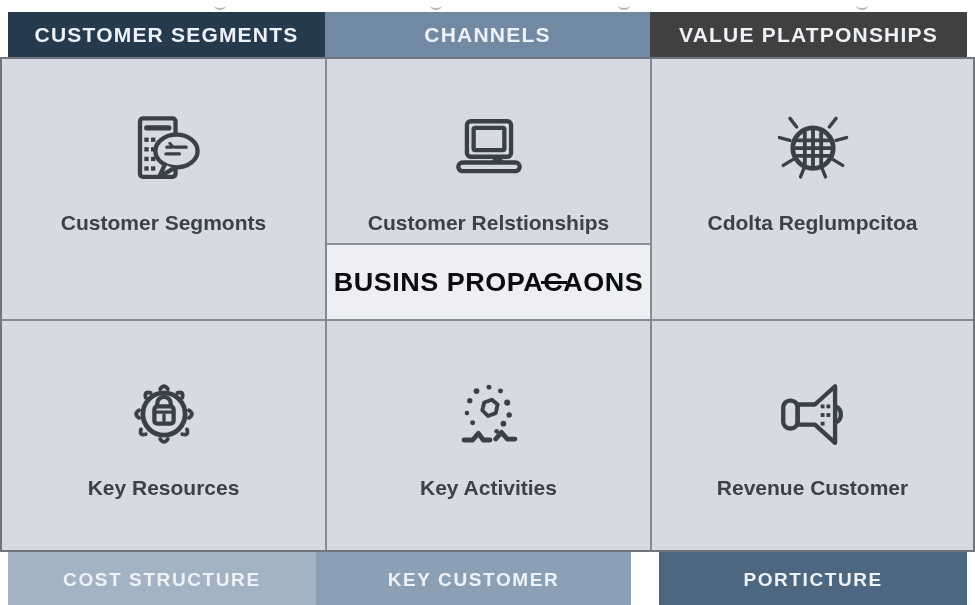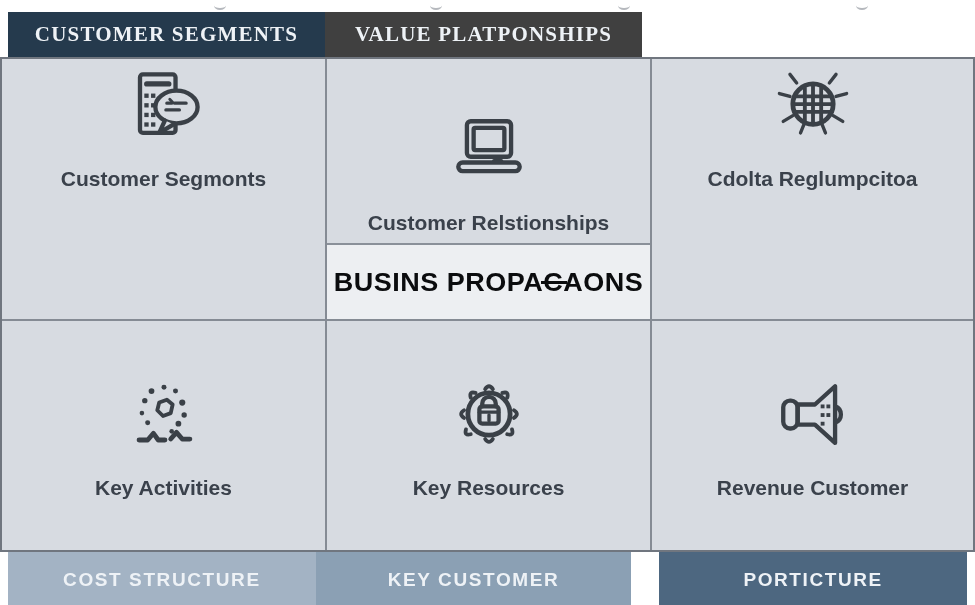--- a/index.html
+++ b/index.html
@@ -14,34 +14,34 @@
   
   .artifact{position:absolute;top:1px;width:12px;height:7px;
     border-bottom:2px solid rgba(92,98,108,.45);border-radius:50%;}
 
   
   .band{position:absolute;left:8px;width:959px;display:flex;}
   .band-top{top:12px;height:45px;}
   .band-bottom{top:552px;height:56px;}
   .hbox{display:flex;align-items:center;justify-content:center;
     color:#eef2f6;font-weight:700;letter-spacing:1.2px;box-sizing:border-box;}
-  .band-top .hbox{font-size:21px;font-family:Liberation Serif, serif;}
+  .band-top .hbox{font-size:21px;}
   .band-bottom .hbox{font-size:19px;letter-spacing:1.6px;}
   .w-side{width:317px;}
   .w-mid{width:325px;}
 
   
   .grid{position:absolute;top:57px;left:0;width:975px;height:495px;
     display:grid;grid-template-columns:325px 325px 1fr;grid-template-rows:262px 1fr;
     background:#d7dbe1;border:2px solid #70767f;box-sizing:border-box;}
   .cell{box-sizing:border-box;display:flex;flex-direction:column;align-items:center;
     border-right:2px solid #858b94;border-bottom:2px solid #858b94;background:#d7dbe1;}
   .cell.last-col{border-right:none;}
   .cell.last-row{border-bottom:none;}
-  .cell.top-row{justify-content:flex-start;padding-bottom:84px;}
+  .cell.top-row{justify-content:flex-end;padding-bottom:84px;}
   .cell.bot-row{justify-content:flex-end;padding-bottom:50px;}
 
   .cell-label{margin-top:12px;font-size:21px;font-weight:700;color:#3a414b;}
 
   .icon{width:96px;height:96px;display:block;}
   .icon svg{width:100%;height:100%;display:block;}
 
   
   .split{padding:0;display:flex;flex-direction:column;align-items:stretch;
     box-sizing:border-box;border-right:2px solid #858b94;border-bottom:2px solid #858b94;
@@ -60,20 +60,21 @@
 
 <div class="stage">
 
   <div class="artifact" style="left:214px"></div>
   <div class="artifact" style="left:430px"></div>
   <div class="artifact" style="left:618px"></div>
   <div class="artifact" style="left:856px"></div>
 
   <div class="band band-top">
     <div class="hbox w-side" style="background: rgb(37, 58, 77);">CUSTOMER SEGMENTS</div>
+    <div class="hbox w-mid" style="background: rgb(114, 137, 163);">CHANNELS</div>
     <div class="hbox w-side" style="background: #404040;">VALUE PLATPONSHIPS</div>
   </div>
 
   <div class="grid">
 
     <div class="cell top-row">
       <span class="icon">
         <svg viewBox="0 0 100 100" fill="none" stroke="#3a4047" stroke-width="4.5" stroke-linecap="round" stroke-linejoin="round">
           <rect x="25" y="16" width="37" height="61" rx="3"></rect>
           <line x1="32" y1="26" x2="55" y2="26" stroke-width="5.5"></line>
@@ -127,62 +128,62 @@
           <path d="M33 25 L26 16 M67 25 L74 16 M26 39 L15 36 M74 39 L85 36
                    M29 59 L19 65 M71 59 L81 65 M41 67 L37 77 M59 67 L63 77" stroke-width="3.5"></path>
         </svg>
       </span>
       <span class="cell-label">Cdolta Reglumpcitoa</span>
     </div>
 
     <div class="cell bot-row last-row">
       <span class="icon">
         <svg viewBox="0 0 100 100" fill="none" stroke="#3a4047" stroke-width="4.5" stroke-linecap="round" stroke-linejoin="round">
+          <circle cx="50" cy="48" r="22" stroke-width="5"></circle>
+          <g stroke-width="4">
+            <path d="M46 22 q4 -6 8 0"></path>
+              <path d="M46 74 q4 6 8 0"></path>
+            <path d="M24 44 q-6 4 0 8"></path>
+              <path d="M76 44 q6 4 0 8"></path>
+            <path d="M31 31 q-2 -7 5 -5"></path>
+              <path d="M64 26 q7 -2 5 5"></path>
+            <path d="M26 64 q-2 7 5 5"></path>
+              <path d="M69 69 q7 2 5 -5"></path>
+          </g>
+          <path d="M43 40 v-3 a7 7 0 0 1 14 0 v3"></path>
+          <rect x="40" y="40" width="20" height="18" rx="3"></rect>
+          <line x1="40" y1="46" x2="60" y2="46" stroke-width="3.5"></line>
+          <line x1="50" y1="49" x2="50" y2="55" stroke-width="3.5"></line>
+        </svg>
+      </span>
+      <span class="cell-label">Key Resources</span>
+    </div>
+
+    <div class="cell bot-row last-row">
+      <span class="icon">
+        <svg viewBox="0 0 100 100" fill="none" stroke="#3a4047" stroke-width="4.5" stroke-linecap="round" stroke-linejoin="round">
           <path d="M45 36 l8 -3 6 5 -2 9 -8 3 -6 -6 z" stroke-width="4"></path>
           <g fill="#3a4047" stroke="none">
             <circle cx="37" cy="24" r="3"></circle>
               <circle cx="50" cy="20" r="2.6"></circle>
             <circle cx="62" cy="24" r="2.6"></circle>
               <circle cx="30" cy="34" r="2.8"></circle>
             <circle cx="69" cy="36" r="3.2"></circle>
               <circle cx="27" cy="47" r="2.4"></circle>
             <circle cx="71" cy="49" r="2.8"></circle>
               <circle cx="33" cy="57" r="2.6"></circle>
             <circle cx="65" cy="58" r="3"></circle>
               <circle cx="58" cy="66" r="2.4"></circle>
           </g>
           <path d="M24 75 h9 l6 -7 5 7 h7 M57 74 l6 -7 6 7 h8" stroke-width="5"></path>
         </svg>
       </span>
       <span class="cell-label">Key Activities</span>
     </div>
 
-    <div class="cell bot-row last-row">
-      <span class="icon">
-        <svg viewBox="0 0 100 100" fill="none" stroke="#3a4047" stroke-width="4.5" stroke-linecap="round" stroke-linejoin="round">
-          <circle cx="50" cy="48" r="22" stroke-width="5"></circle>
-          <g stroke-width="4">
-            <path d="M46 22 q4 -6 8 0"></path>
-              <path d="M46 74 q4 6 8 0"></path>
-            <path d="M24 44 q-6 4 0 8"></path>
-              <path d="M76 44 q6 4 0 8"></path>
-            <path d="M31 31 q-2 -7 5 -5"></path>
-              <path d="M64 26 q7 -2 5 5"></path>
-            <path d="M26 64 q-2 7 5 5"></path>
-              <path d="M69 69 q7 2 5 -5"></path>
-          </g>
-          <path d="M43 40 v-3 a7 7 0 0 1 14 0 v3"></path>
-          <rect x="40" y="40" width="20" height="18" rx="3"></rect>
-          <line x1="40" y1="46" x2="60" y2="46" stroke-width="3.5"></line>
-          <line x1="50" y1="49" x2="50" y2="55" stroke-width="3.5"></line>
-        </svg>
-      </span>
-      <span class="cell-label">Key Resources</span>
-    </div>
-
     <div class="cell bot-row last-row last-col">
       <span class="icon">
         <svg viewBox="0 0 100 100" fill="none" stroke="#3a4047" stroke-width="4.5" stroke-linecap="round" stroke-linejoin="round">
           <rect x="19" y="34" width="15" height="29" rx="7"></rect>
           <path d="M34 38 H52 L73 19 V78 L52 59 H34 z"></path>
           <path d="M73 40 a9 9 0 0 1 0 17"></path>
           <g fill="#3a4047" stroke="none">
             <rect x="58" y="38" width="4" height="4"></rect>
               <rect x="64" y="38" width="4" height="4"></rect>
             <rect x="58" y="47" width="4" height="4"></rect>

